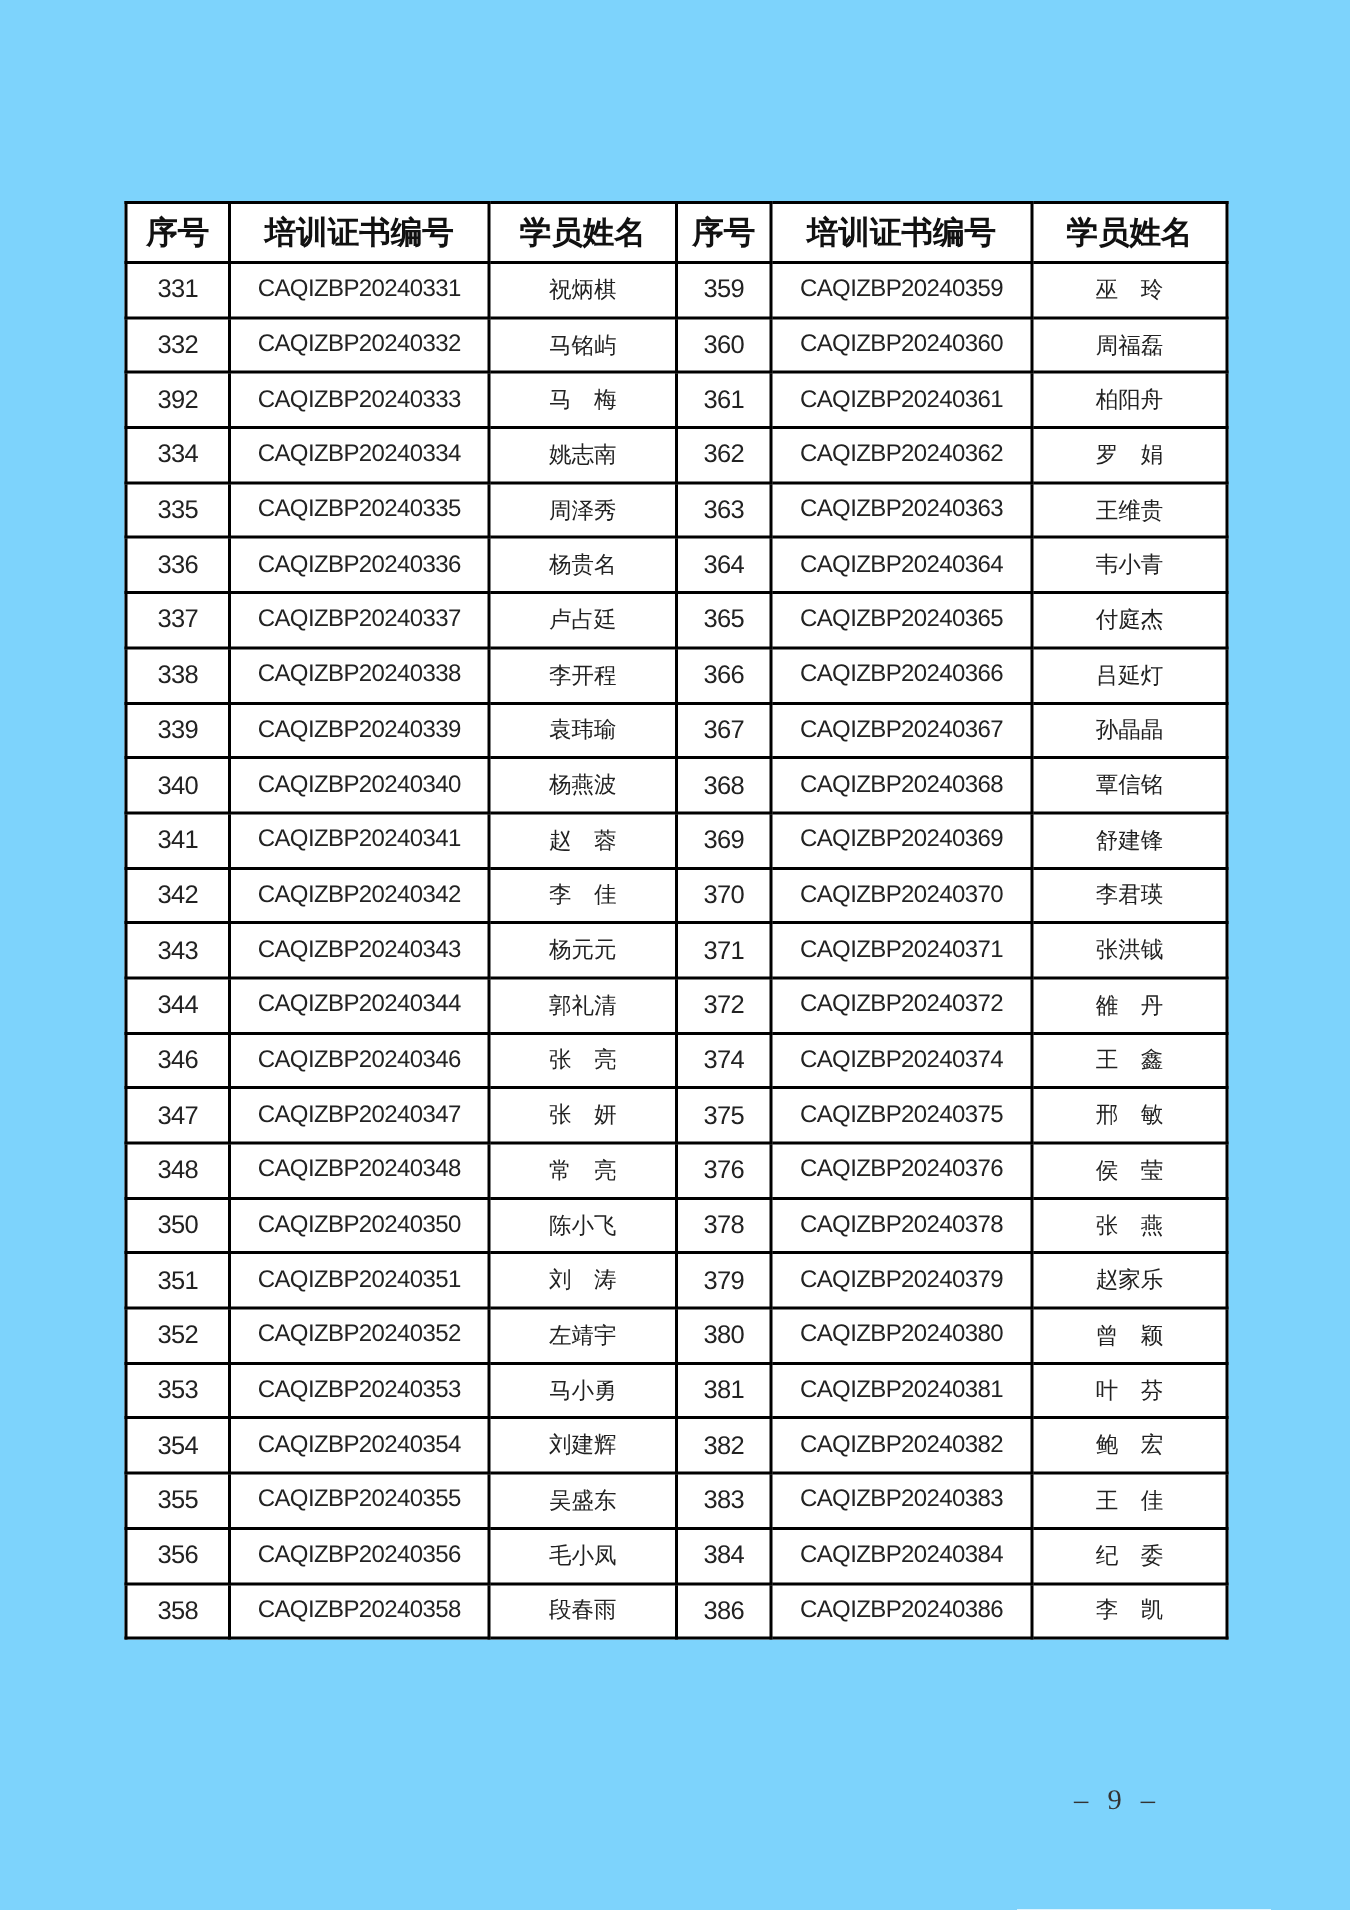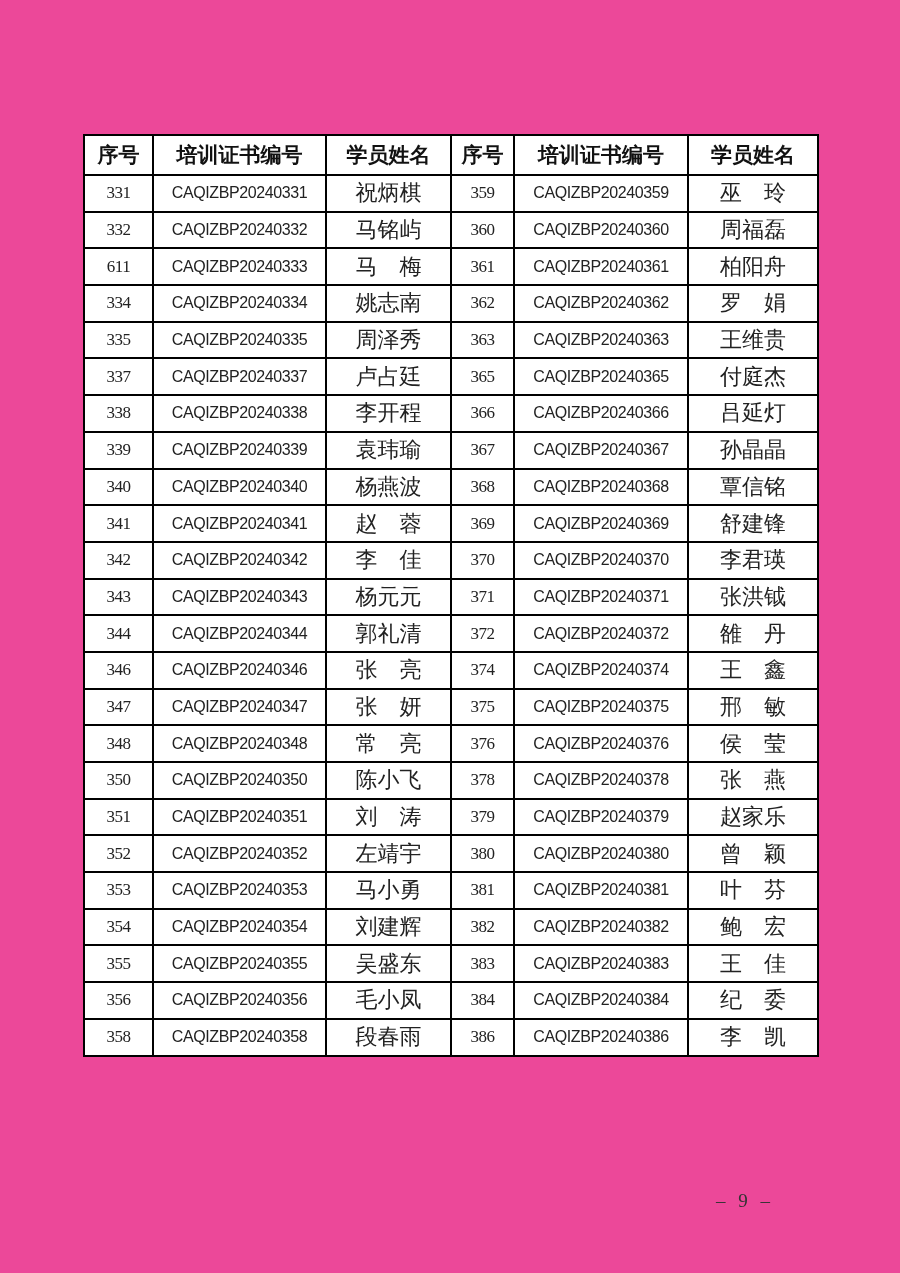--- a/index.html
+++ b/index.html
@@ -4,21 +4,21 @@
 <style>
   html, body {
     margin: 0;
     padding: 0;
     background: #ffffff;
   }
   .page {
     position: relative;
     width: 900px;
     height: 1273px;
-    background: #ec4899;
+    background: #7dd3fc;
     font-family: "Liberation Serif", serif;
     color: #1a1a1a;
     overflow: hidden;
   }
   table.roster {
     position: absolute;
     left: 83px;
     top: 134px;
     width: 734px;
     border-collapse: collapse;
@@ -38,34 +38,34 @@
     font-size: 21px;
     font-weight: bold;
     font-family: "Liberation Serif", serif;
     color: #111111;
   }
   table.roster td {
     height: 34.7px;
     color: #222222;
   }
   td.serial {
-    font-family: Liberation Serif, serif;
+    font-family: Liberation Sans, sans-serif;
     font-size: 17px;
     letter-spacing: -0.5px;
     margin-top: 13px;
   }
   td.cert {
     font-family: "Liberation Sans", sans-serif;
     font-size: 16px;
     letter-spacing: -0.4px;
     border-radius: 16px;
   }
   td.name {
     font-family: "Liberation Serif", serif;
-    font-size: 22px;
+    font-size: 15px;
   }
   .page-number {
     position: absolute;
     top: 1190px;
     left: 690px;
     width: 110px;
     text-align: center;
     font-family: "Liberation Serif", serif;
     font-size: 19px;
     color: #333333;
@@ -107,21 +107,21 @@
         </tr>
         <tr>
           <td class="serial">332</td>
           <td class="cert">CAQIZBP20240332</td>
           <td class="name">马铭屿</td>
           <td class="serial">360</td>
           <td class="cert">CAQIZBP20240360</td>
           <td class="name">周福磊</td>
         </tr>
         <tr>
-          <td class="serial">611</td>
+          <td class="serial">392</td>
           <td class="cert">CAQIZBP20240333</td>
           <td class="name">马　梅</td>
           <td class="serial">361</td>
           <td class="cert">CAQIZBP20240361</td>
           <td class="name">柏阳舟</td>
         </tr>
         <tr>
           <td class="serial">334</td>
           <td class="cert">CAQIZBP20240334</td>
           <td class="name">姚志南</td>
@@ -131,20 +131,28 @@
         </tr>
         <tr>
           <td class="serial">335</td>
           <td class="cert">CAQIZBP20240335</td>
           <td class="name">周泽秀</td>
           <td class="serial">363</td>
           <td class="cert">CAQIZBP20240363</td>
           <td class="name">王维贵</td>
         </tr>
         <tr>
+          <td class="serial">336</td>
+          <td class="cert">CAQIZBP20240336</td>
+          <td class="name">杨贵名</td>
+          <td class="serial">364</td>
+          <td class="cert">CAQIZBP20240364</td>
+          <td class="name">韦小青</td>
+        </tr>
+        <tr>
           <td class="serial">337</td>
           <td class="cert">CAQIZBP20240337</td>
           <td class="name">卢占廷</td>
           <td class="serial">365</td>
           <td class="cert">CAQIZBP20240365</td>
           <td class="name">付庭杰</td>
         </tr>
         <tr>
           <td class="serial">338</td>
           <td class="cert">CAQIZBP20240338</td>

